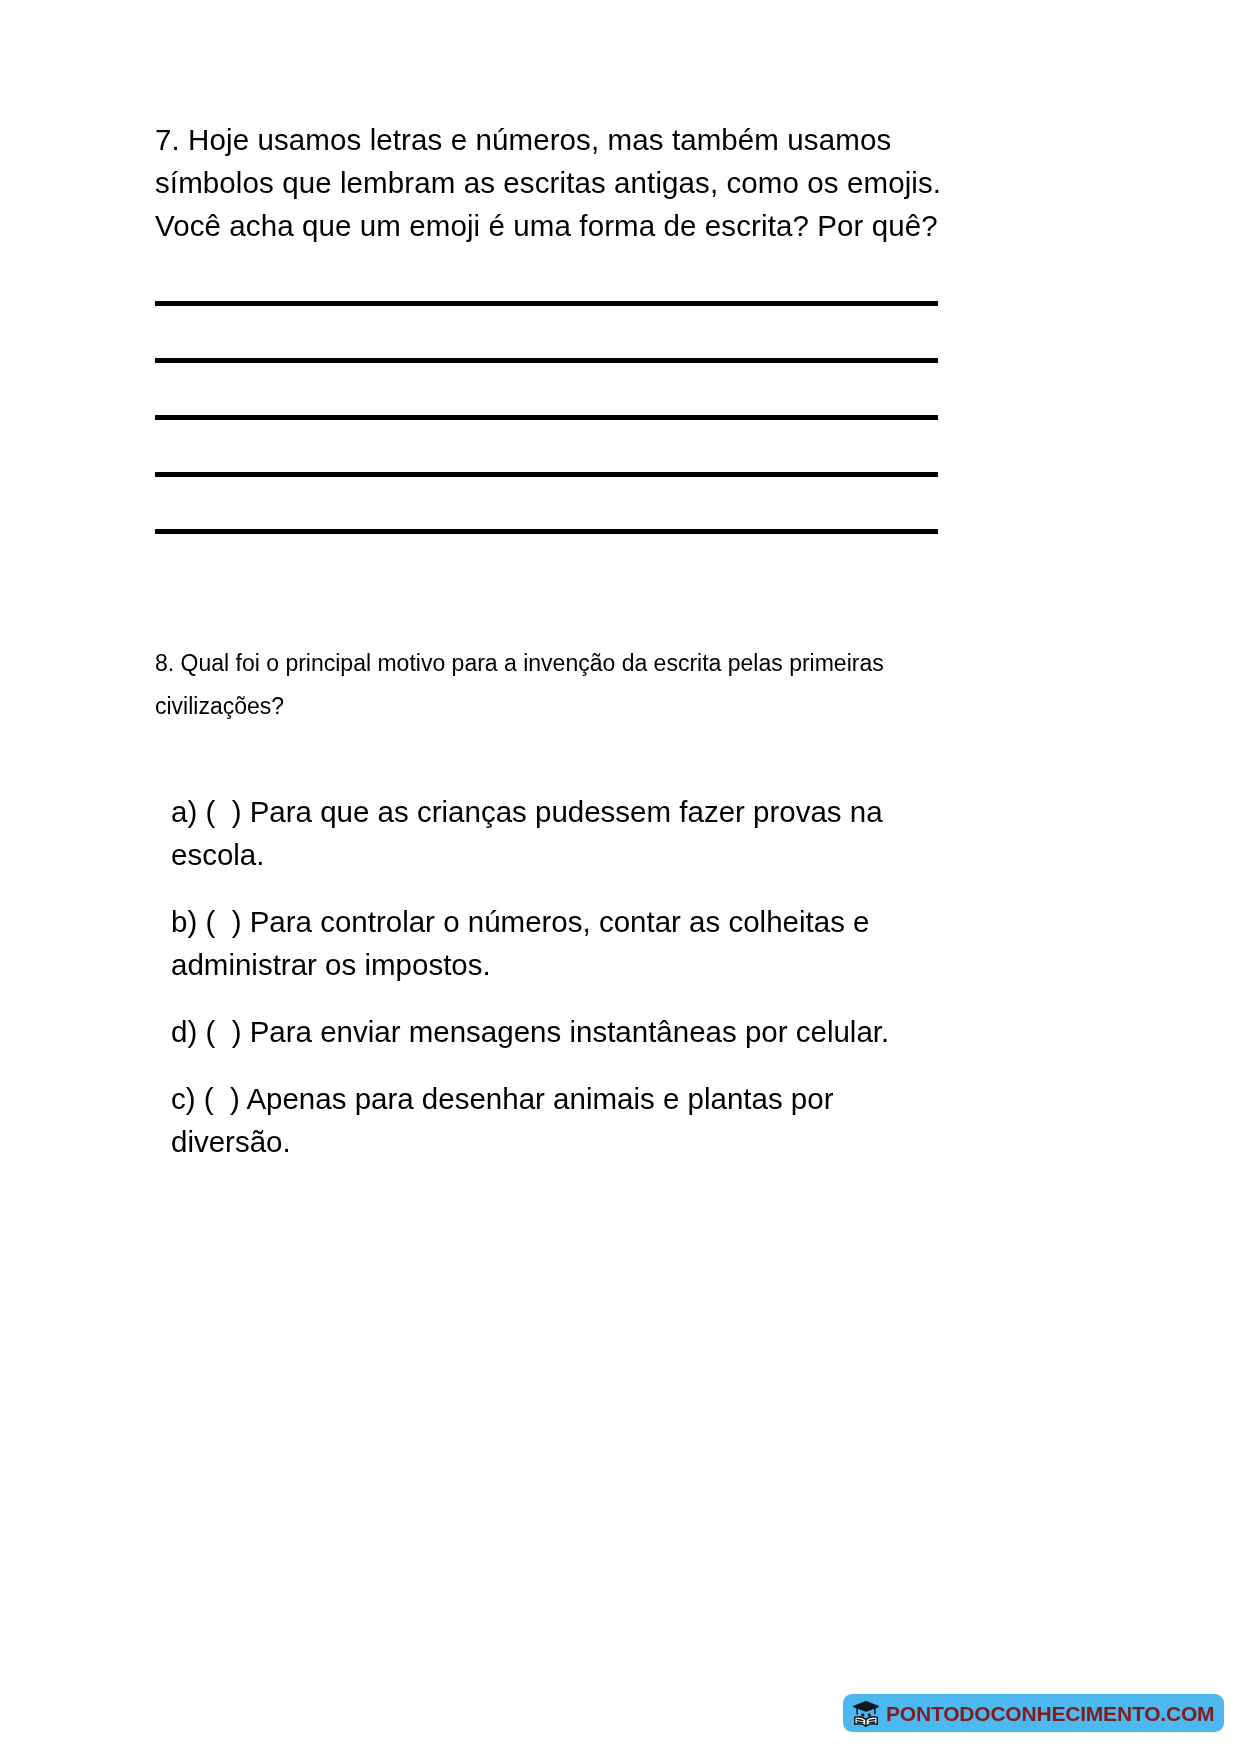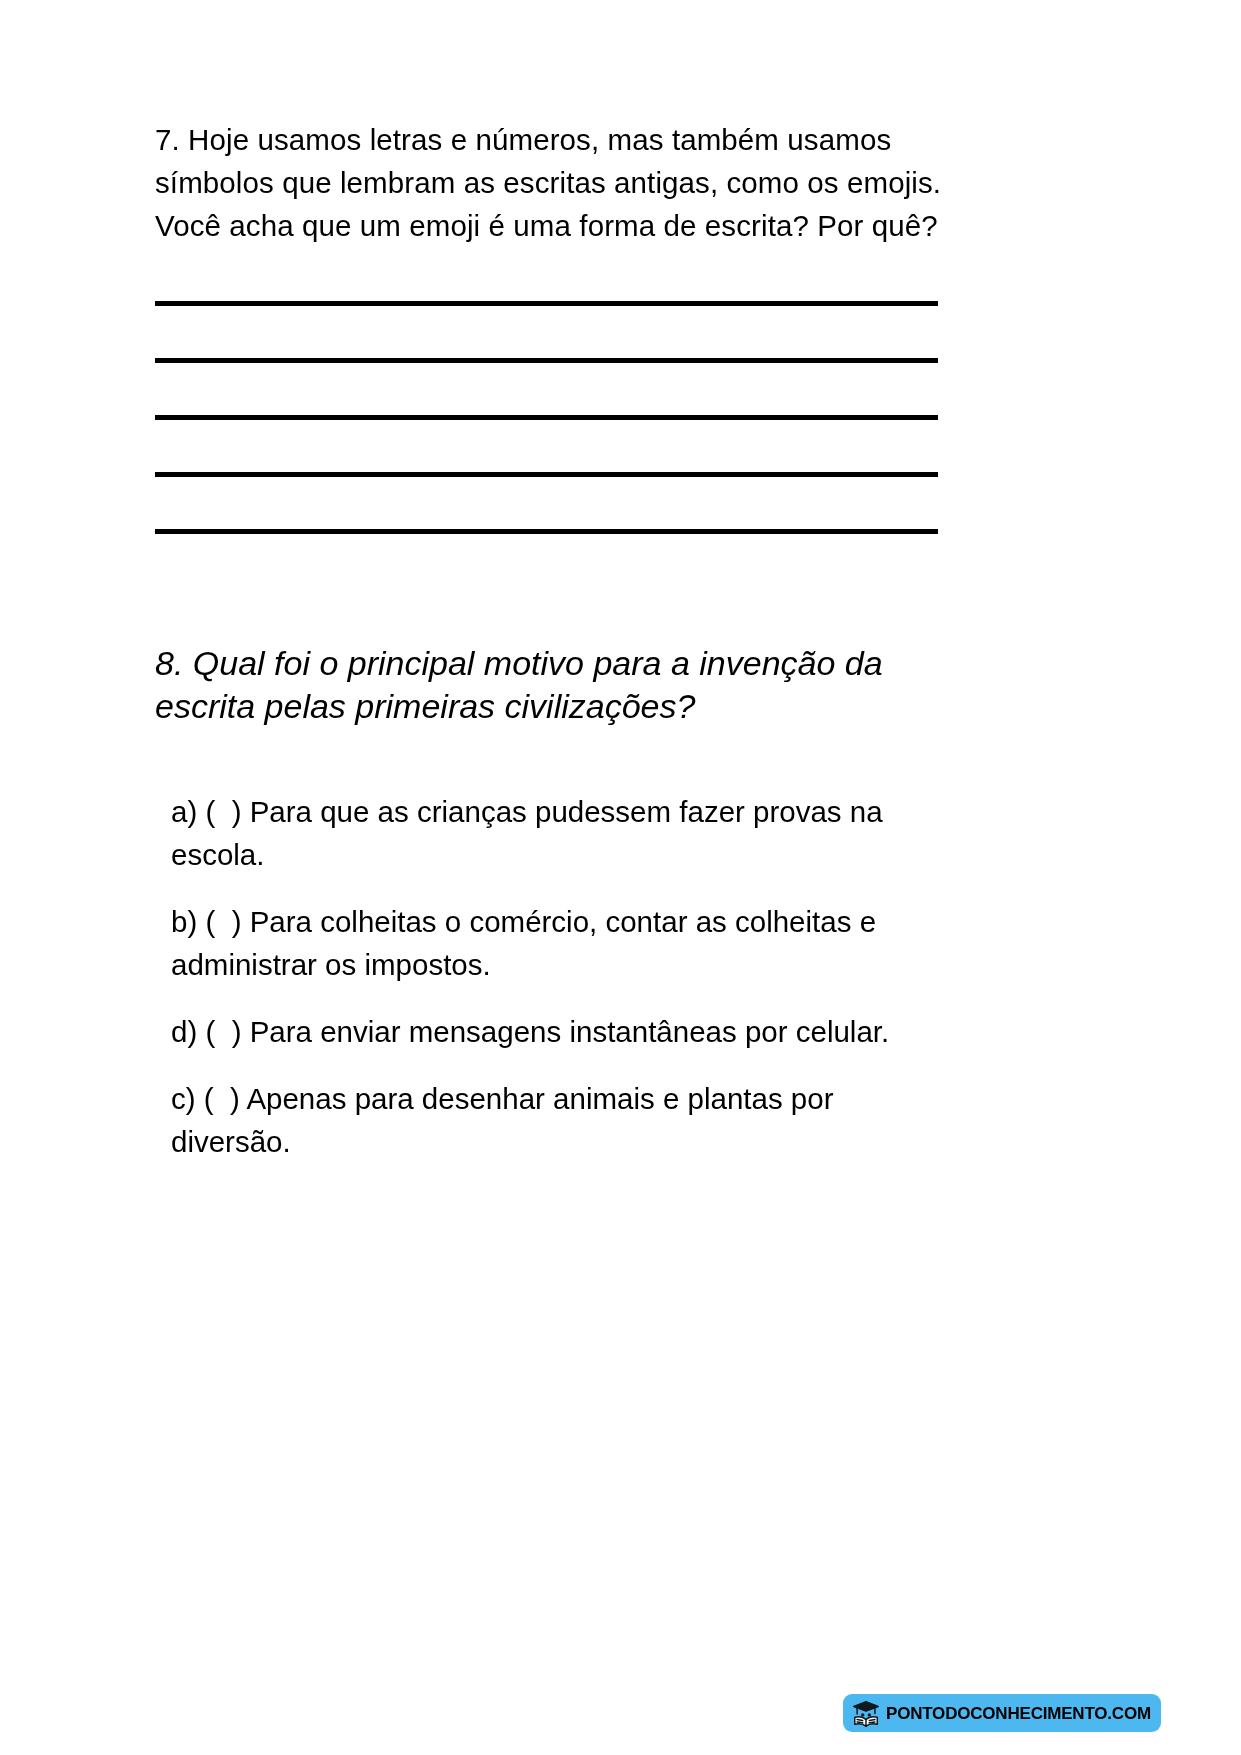--- a/index.html
+++ b/index.html
@@ -57,24 +57,23 @@
     height: 5px;
     background: #000000;
   }
 
   .gap-big {
     height: 72px;
   }
 
   .q8-block {
     margin-top: 0;
-    font-size: 34px;
+    font-size: 23px;
     line-height: 43px;
     white-space: pre-wrap;
-    font-style: italic;
   }
 
   .options {
     margin-top: 62px;
     margin-left: 16px;
   }
 
   .option {
     font-size: 29.5px;
     line-height: 43px;
@@ -102,24 +101,24 @@
   .logo-icon {
     width: 30px;
     height: 30px;
     flex: 0 0 30px;
     display: block;
     margin-right: 5px;
   }
 
   .logo-text {
     font-family: "Liberation Sans", sans-serif;
-    font-size: 17px;
+    font-size: 21px;
     font-weight: bold;
     letter-spacing: -0.2px;
-    color: #000000;
+    color: #7f1d1d;
     white-space: nowrap;
     line-height: 1;
   }
 </style>
 </head>
 <body>
 
 <div class="page">
 
   <div class="content">
@@ -143,21 +142,21 @@
           <div class="rule"></div>
         </div>
     </div>
 
     <div class="gap-big"></div>
 
     <div class="q8-block">8. Qual foi o principal motivo para a invenção da escrita pelas primeiras civilizações?</div>
 
     <div class="options">
       <div class="option">a) (  ) Para que as crianças pudessem fazer provas na escola.</div>
-      <div class="option">b) (  ) Para colheitas o comércio, contar as colheitas e administrar os impostos.</div>
+      <div class="option">b) (  ) Para controlar o números, contar as colheitas e administrar os impostos.</div>
       <div class="option">d) (  ) Para enviar mensagens instantâneas por celular.</div>
       <div class="option">c) (  ) Apenas para desenhar animais e plantas por diversão.</div>
     </div>
 
   </div>
 
   <div class="logo-badge">
     <svg class="logo-icon" viewBox="0 0 64 64" xmlns="http://www.w3.org/2000/svg">
       <g fill="none" stroke="#101820" stroke-width="3.2" stroke-linejoin="round" stroke-linecap="round">
         <path d="M32 8 L58 18 L32 28 L6 18 Z" fill="#101820"></path>

